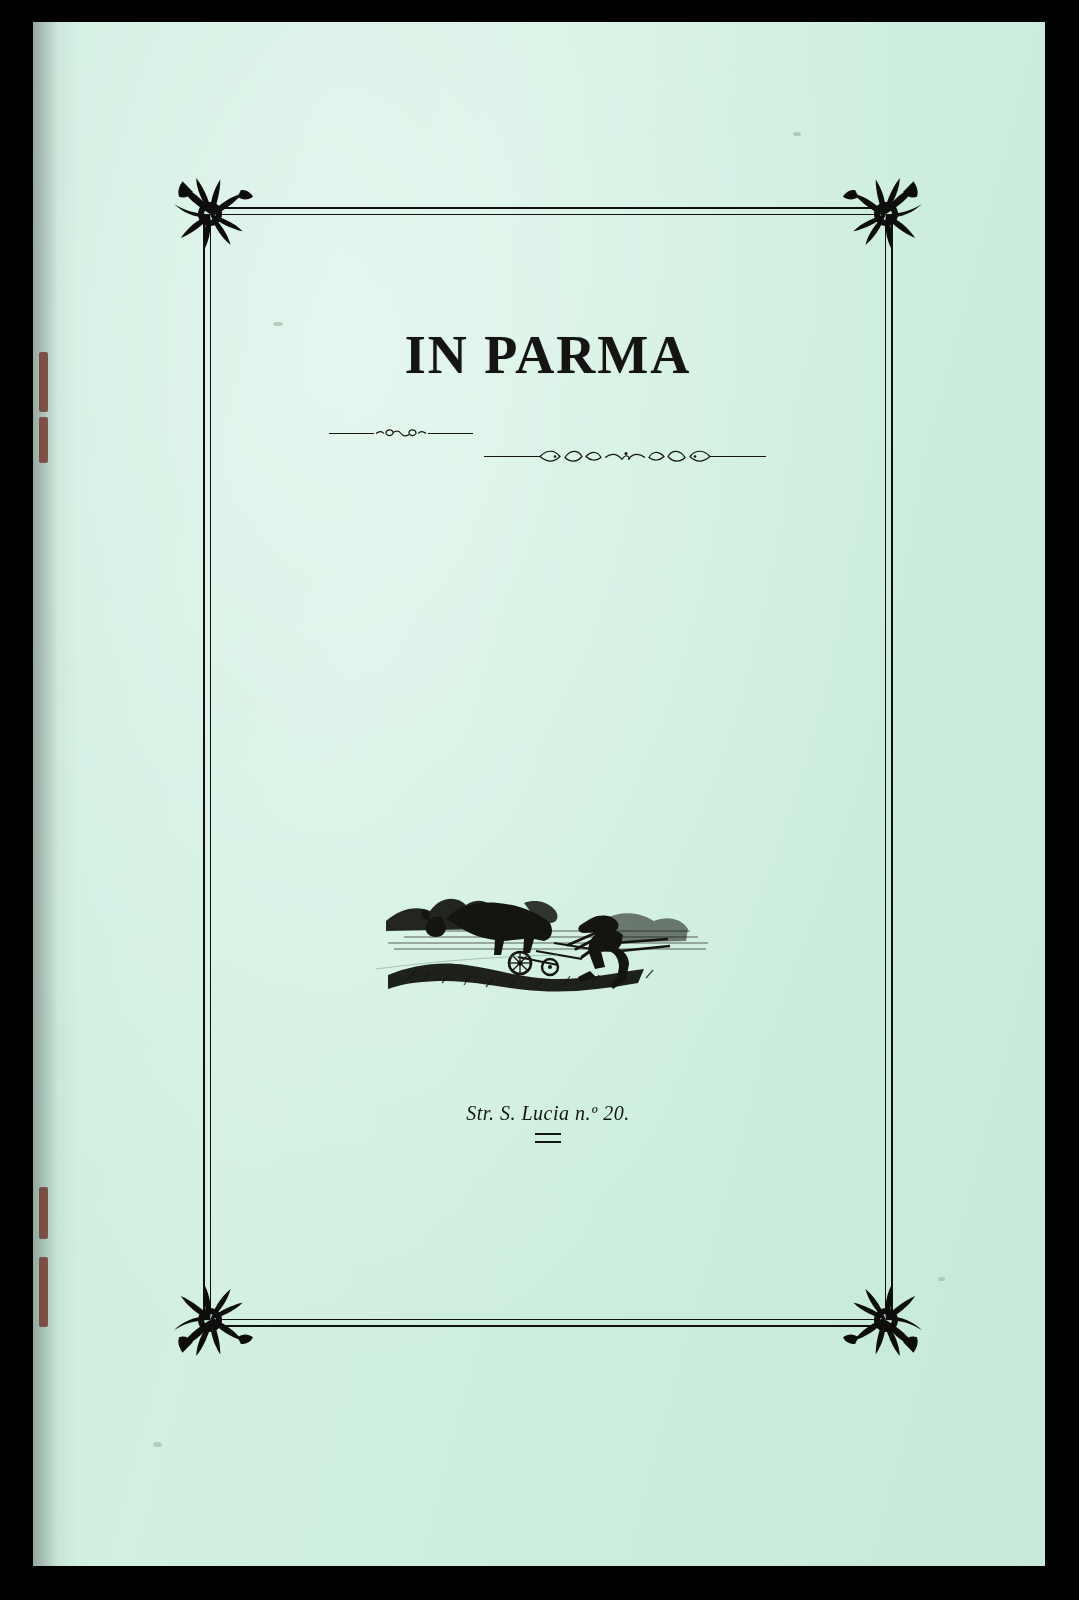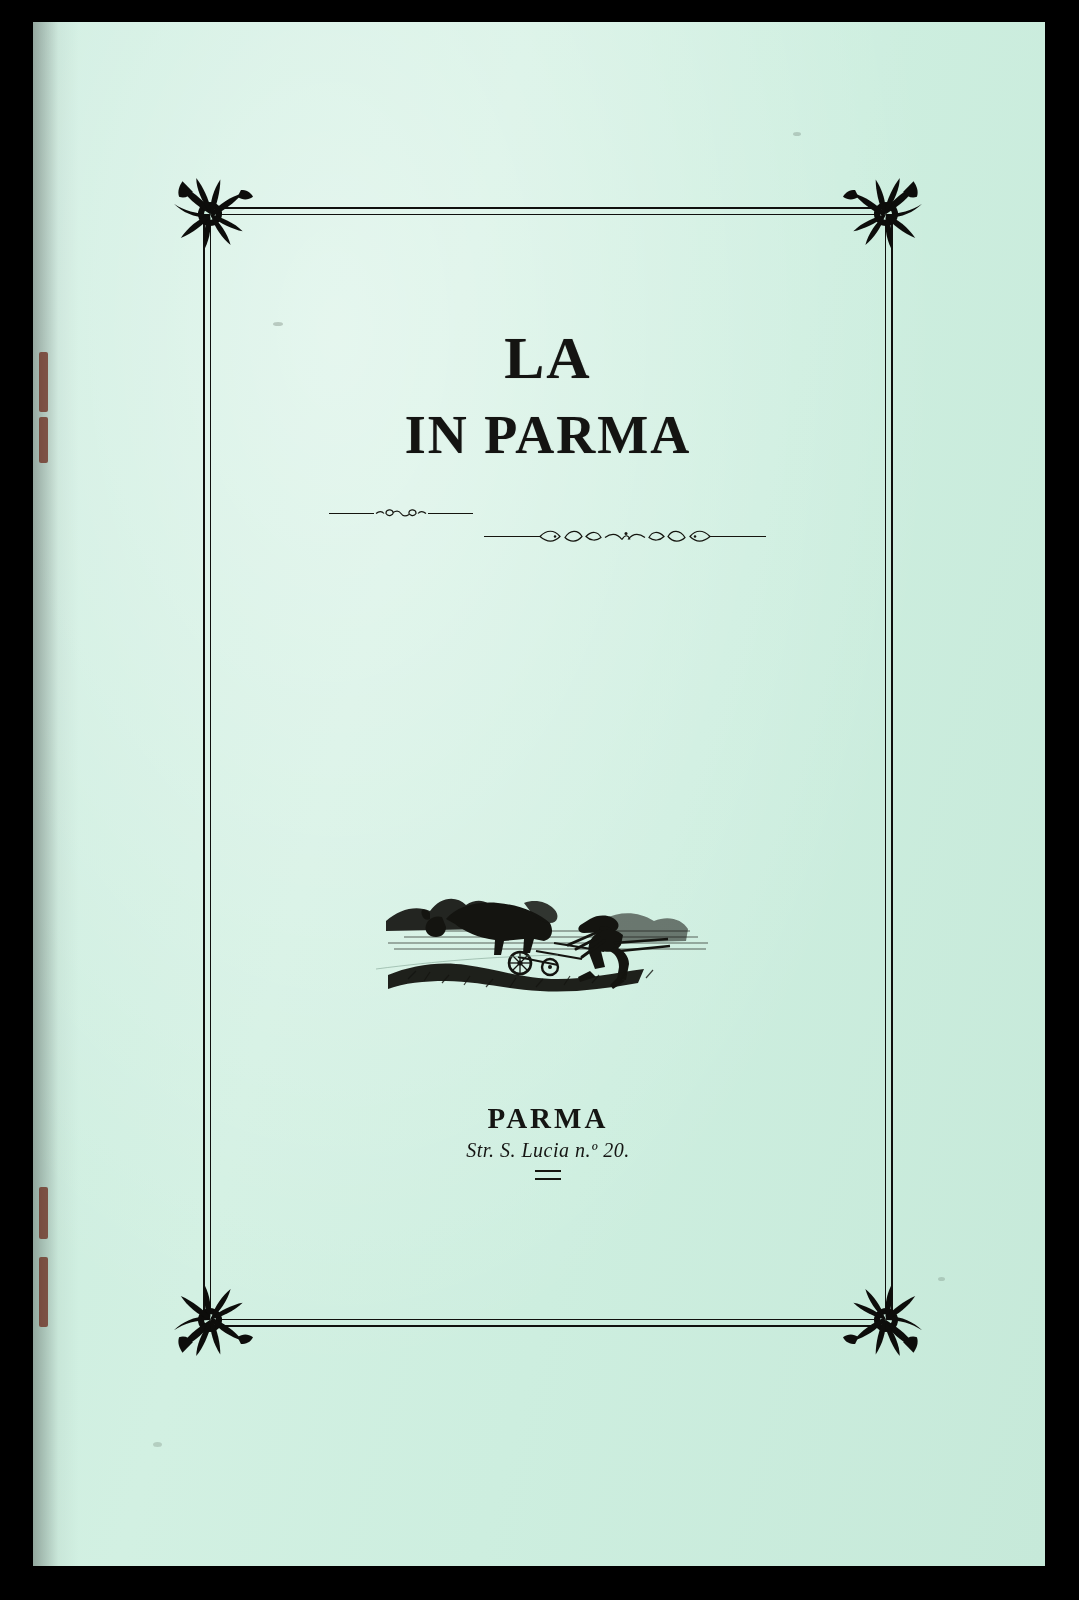--- a/index.html
+++ b/index.html
@@ -277,21 +277,20 @@
           <path d="M50 50 C52 64 50 78 44 90 C42 76 44 62 48 52 Z"></path>
           <path d="M50 50 C36 56 24 66 16 78 C30 72 42 62 50 54 Z"></path>
           <path d="M50 50 C64 54 78 60 88 70 C76 68 62 60 52 54 Z"></path>
           <path d="M50 50 C62 60 70 72 74 86 C64 78 56 66 52 54 Z"></path>
           <path d="M18 12 c-4 6 -6 12 -4 18 6 2 12 0 16 -6 z"></path>
           <path d="M86 22 c6 0 11 2 14 8 -6 4 -12 4 -18 0 z"></path>
         </g>
       </svg>
 
       <div id="content">
-        <div class="title-line" id="title-1">LA</div>
         <div class="title-line" id="title-3">IN PARMA</div>
 
         <svg class="ornament-small" viewBox="0 0 300 28" preserveAspectRatio="xMidYMid meet">
           <g stroke="currentColor" fill="none" stroke-width="2.4">
             <path d="M6 15 H96"></path>
             <path d="M204 15 H294"></path>
             <path d="M120 14 c0 -7 12 -9 14 -2 c2 7 -10 10 -14 3 z"></path>
             <path d="M180 14 c0 -7 -12 -9 -14 -2 c-2 7 10 10 14 3 z"></path>
             <path d="M134 13 c6 -4 12 -4 16 2 c4 6 10 6 16 2"></path>
             <path d="M100 15 c6 -5 12 -5 16 0"></path>
@@ -388,20 +387,19 @@
               <path d="M224 136 l7 -8"></path>
             <path d="M252 134 l6 -9"></path>
               <path d="M278 131 l7 -8"></path>
           </g>
 
           <path d="M8 122 C70 114 120 110 190 108" stroke="#7a9c8c" stroke-width="1" fill="none" opacity="0.55"></path>
         </g>
       </svg>
 
       <div id="imprint">
-        <div id="imprint-city">PARMA</div>
         <div id="imprint-address">Str. S. Lucia n.º 20.</div>
         <div class="double-rule"></div>
       </div>
 
     </div>
   </div>
 </div>
 
 </body></html>

